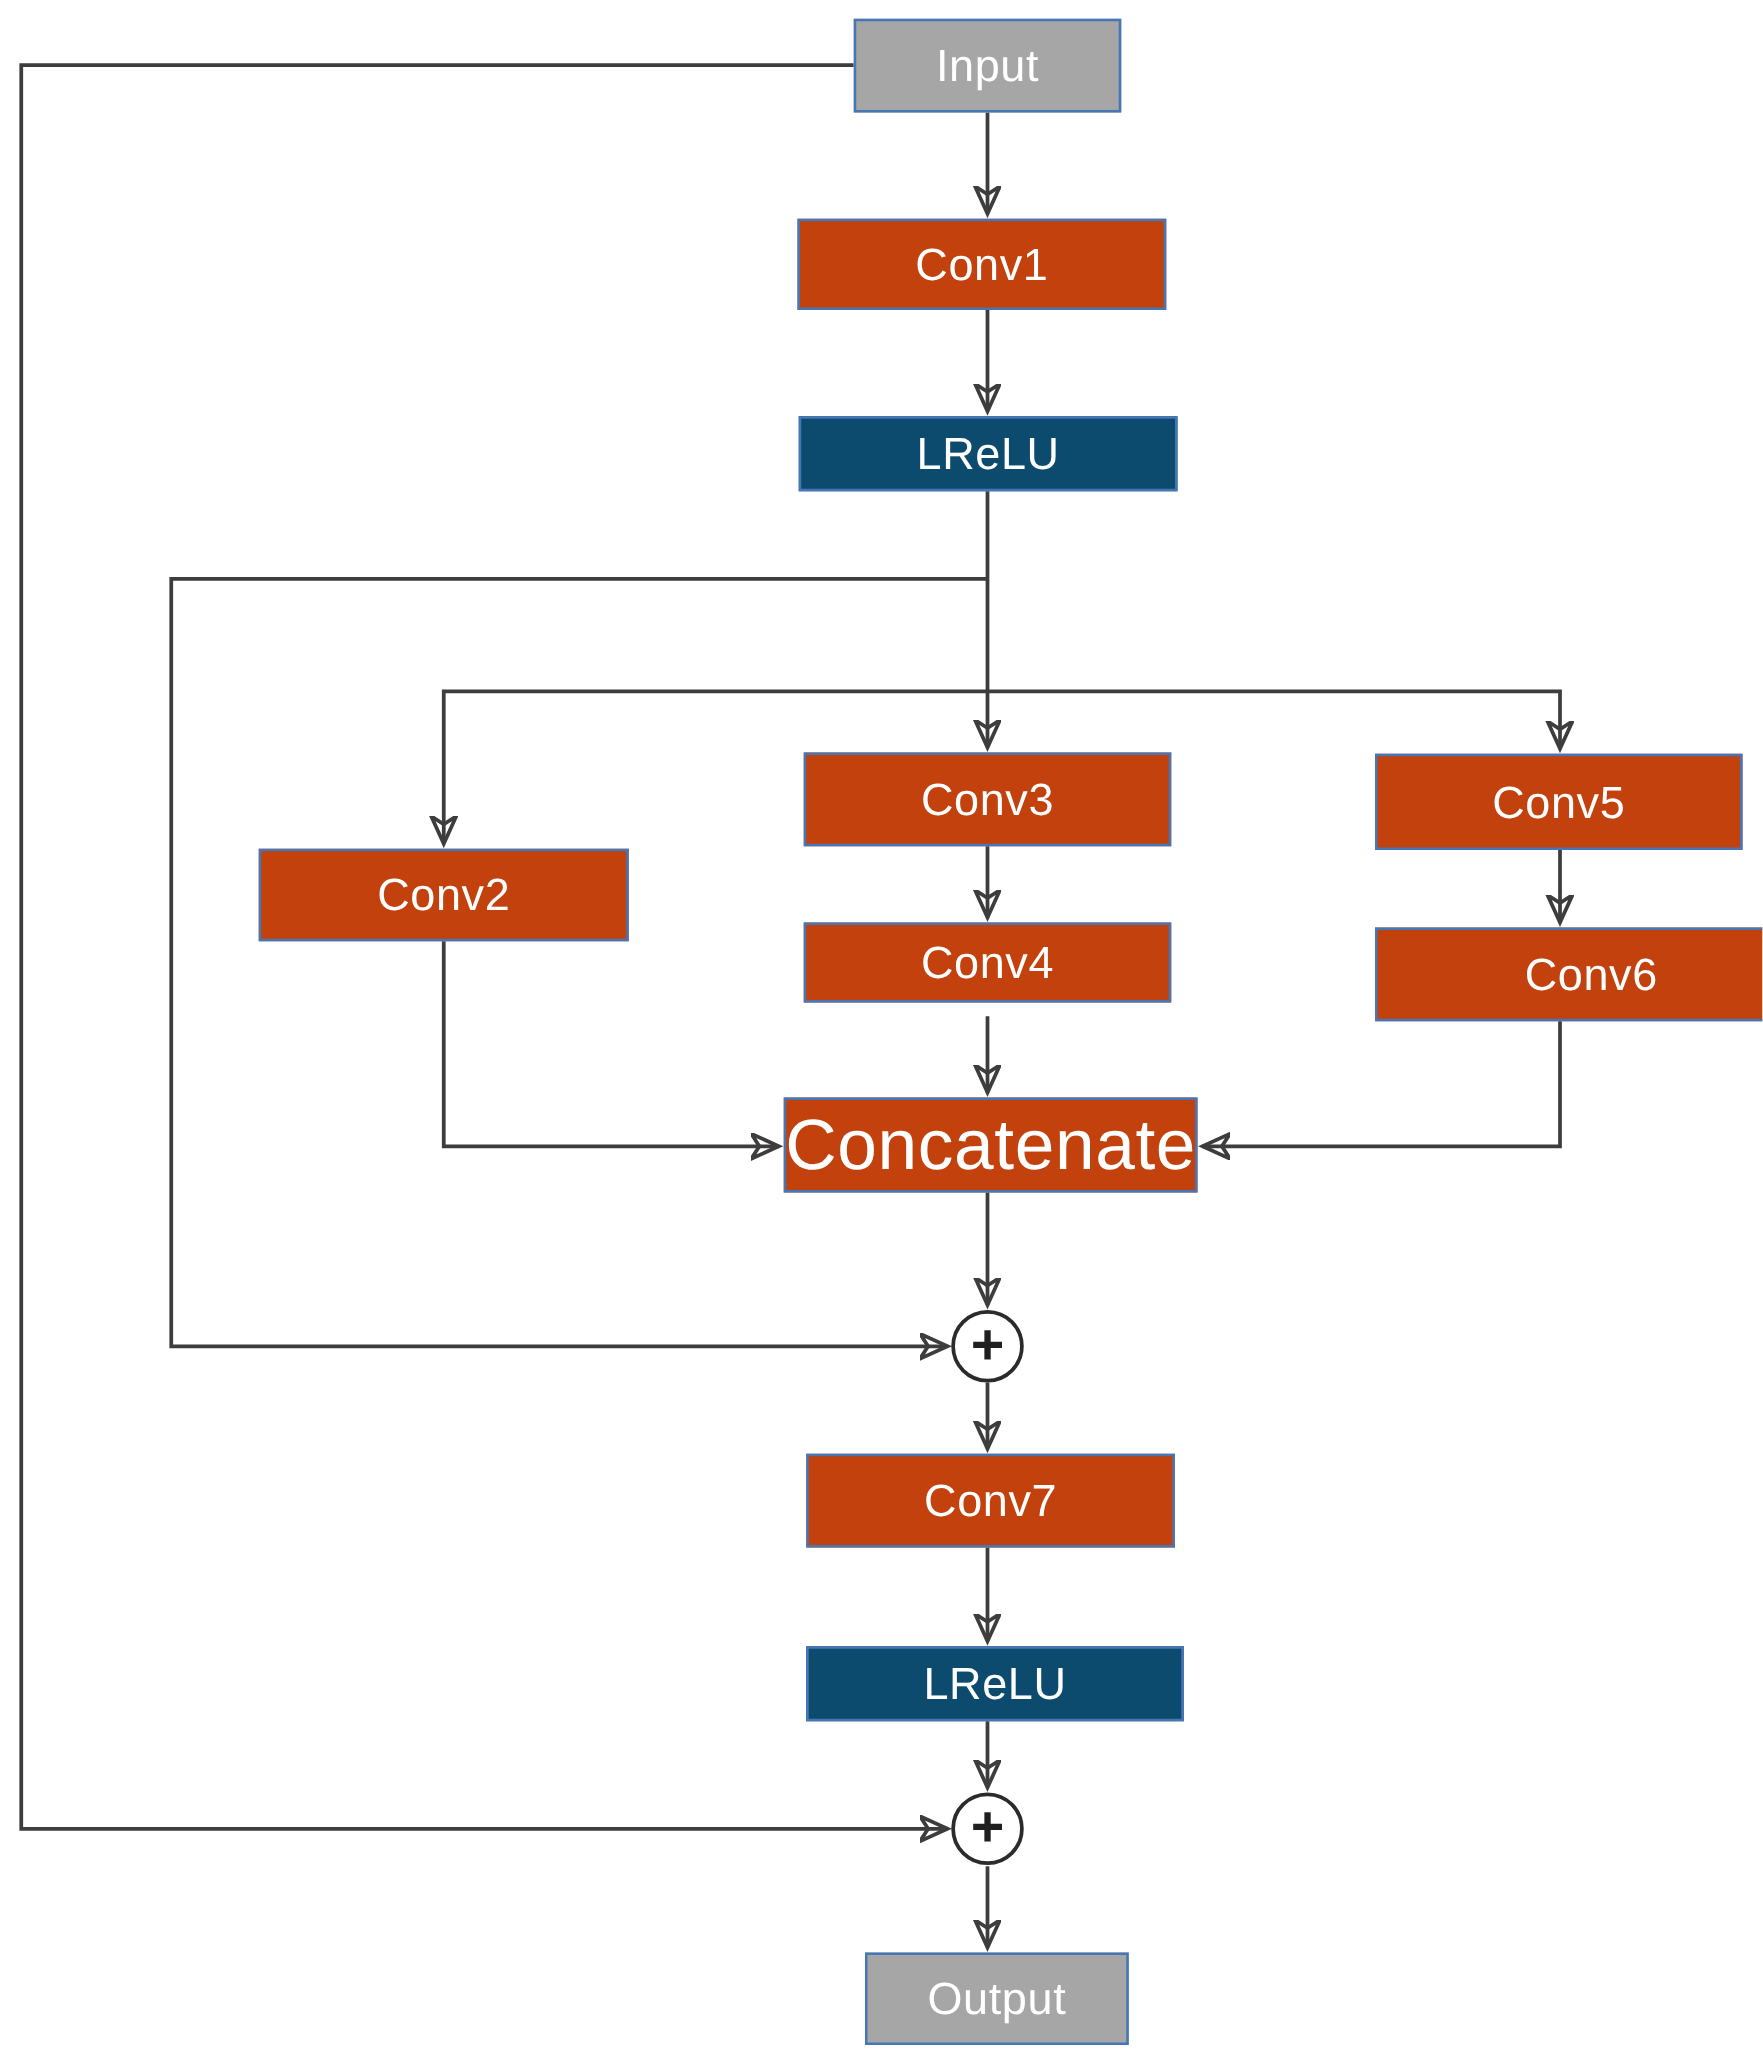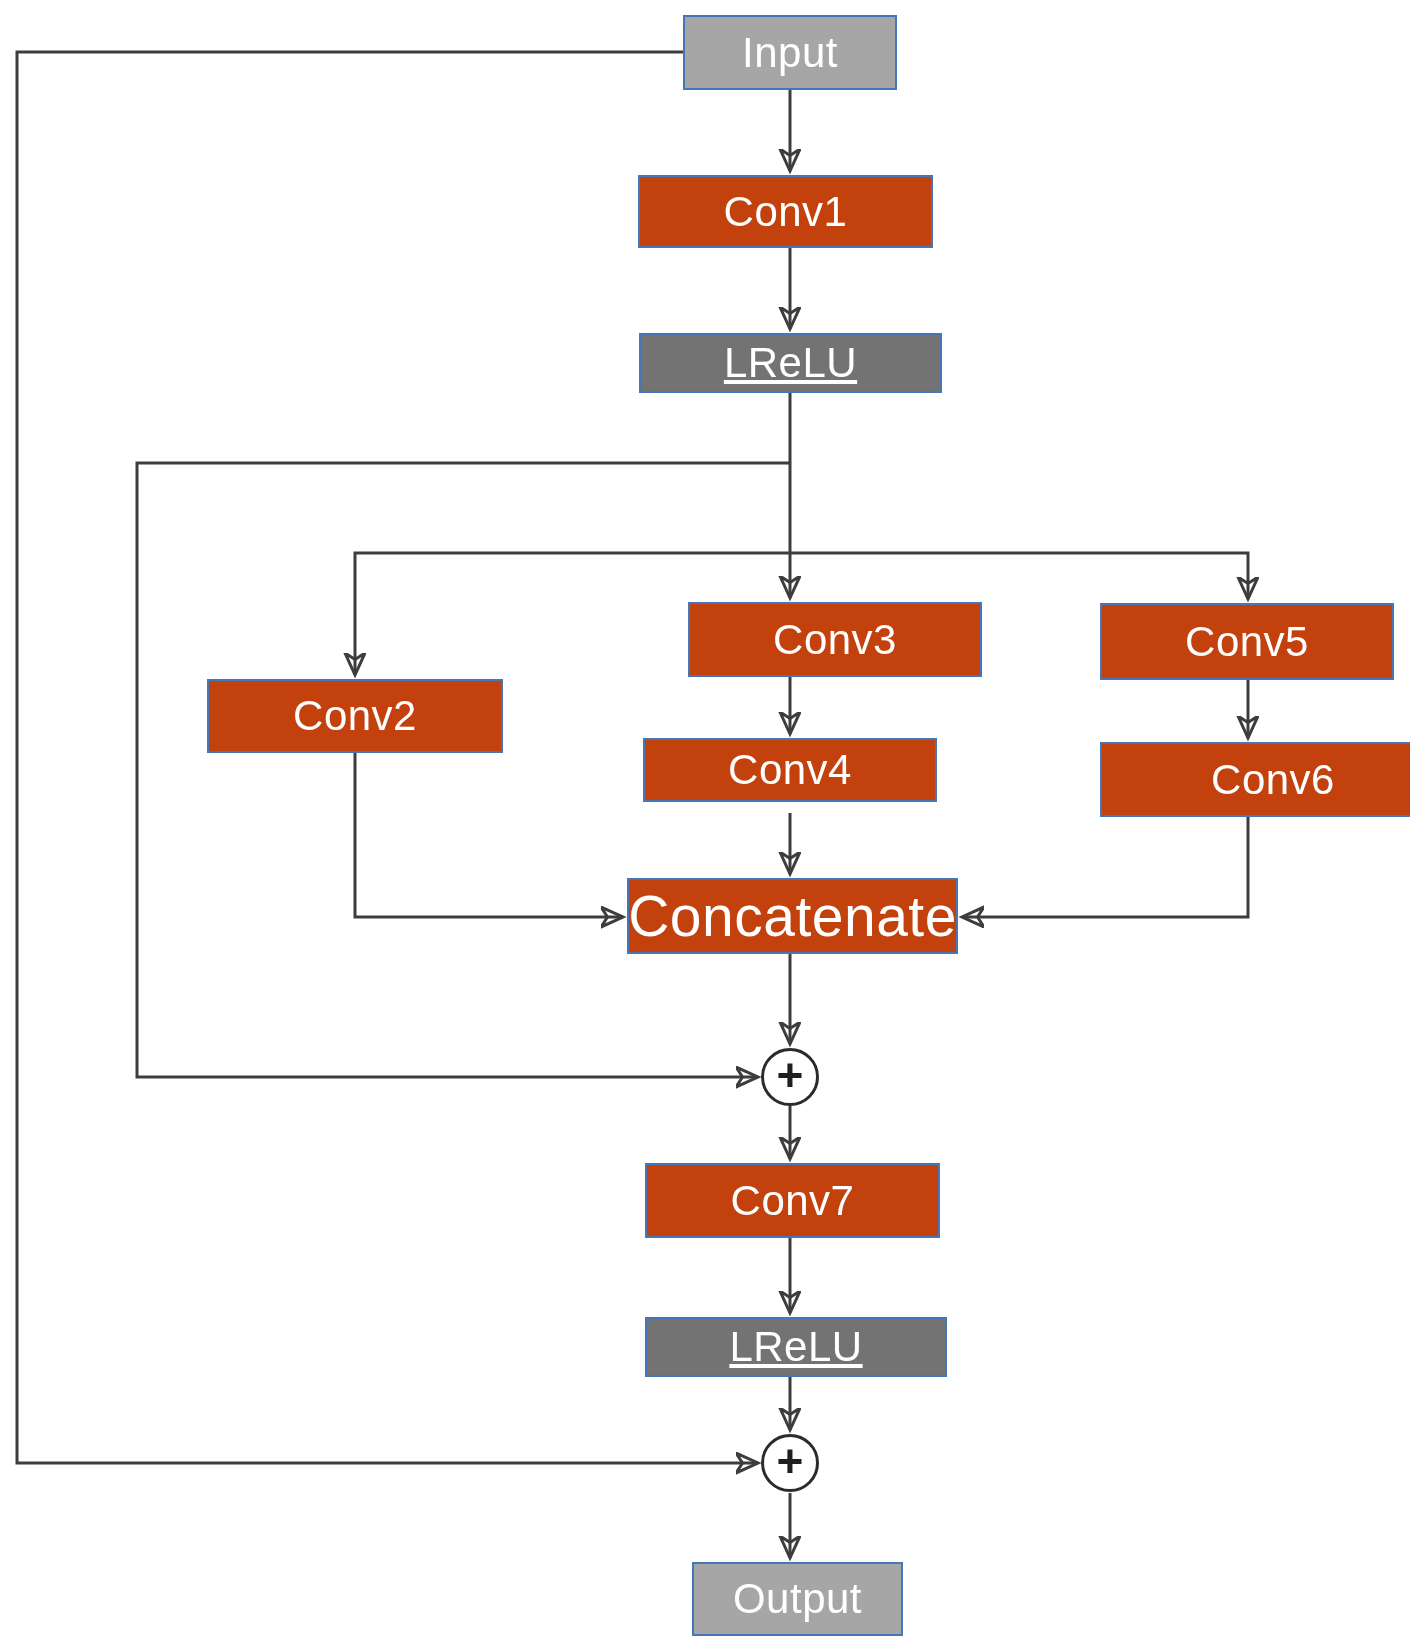--- a/index.html
+++ b/index.html
@@ -25,34 +25,34 @@
     stroke: #3d3d3d;
     stroke-width: 3;
   }
 
   .node {
     position: absolute;
     display: flex;
     align-items: center;
     justify-content: center;
     color: #ffffff;
-    font-size: 42px;
+    font-size: 36px;
     letter-spacing: 0.5px;
     text-align: center;
     border: 2px solid #4576b5;
   }
   .node.conv   { background: #c2410c; }
-  .node.act    { background: #737373; text-decoration: underline; }
+  .node.act    { background: #0c4a6e; }
   .node.io     { background: #a6a6a6; }
 
   
   .n-input  { left: 683px;  top: 15px;   width: 214px; height: 75px; }
   .n-conv1  { left: 638px;  top: 175px;  width: 295px; height: 73px; }
   .n-lrelu1 { left: 639px;  top: 333px;  width: 303px; height: 60px; }
-  .n-conv3  { left: 643px;  top: 602px;  width: 294px; height: 75px; margin-left: 45px; }
+  .n-conv3  { left: 643px;  top: 602px;  width: 294px; height: 75px; }
   .n-conv2  { left: 207px;  top: 679px;  width: 296px; height: 74px; }
   .n-conv5  { left: 1100px; top: 603px;  width: 294px; height: 77px; }
   .n-conv4  { left: 643px;  top: 738px;  width: 294px; height: 64px; }
   .n-conv6  { left: 1100px; top: 742px;  width: 346px; height: 75px; }
   .n-concat { left: 627px;  top: 878px;  width: 331px; height: 76px; font-size: 57px; }
   .n-conv7  { left: 645px;  top: 1163px; width: 295px; height: 75px; }
   .n-lrelu2 { left: 645px;  top: 1317px; width: 302px; height: 60px; }
   .n-output { left: 692px;  top: 1562px; width: 211px; height: 74px; }
 
   .add-circle {

